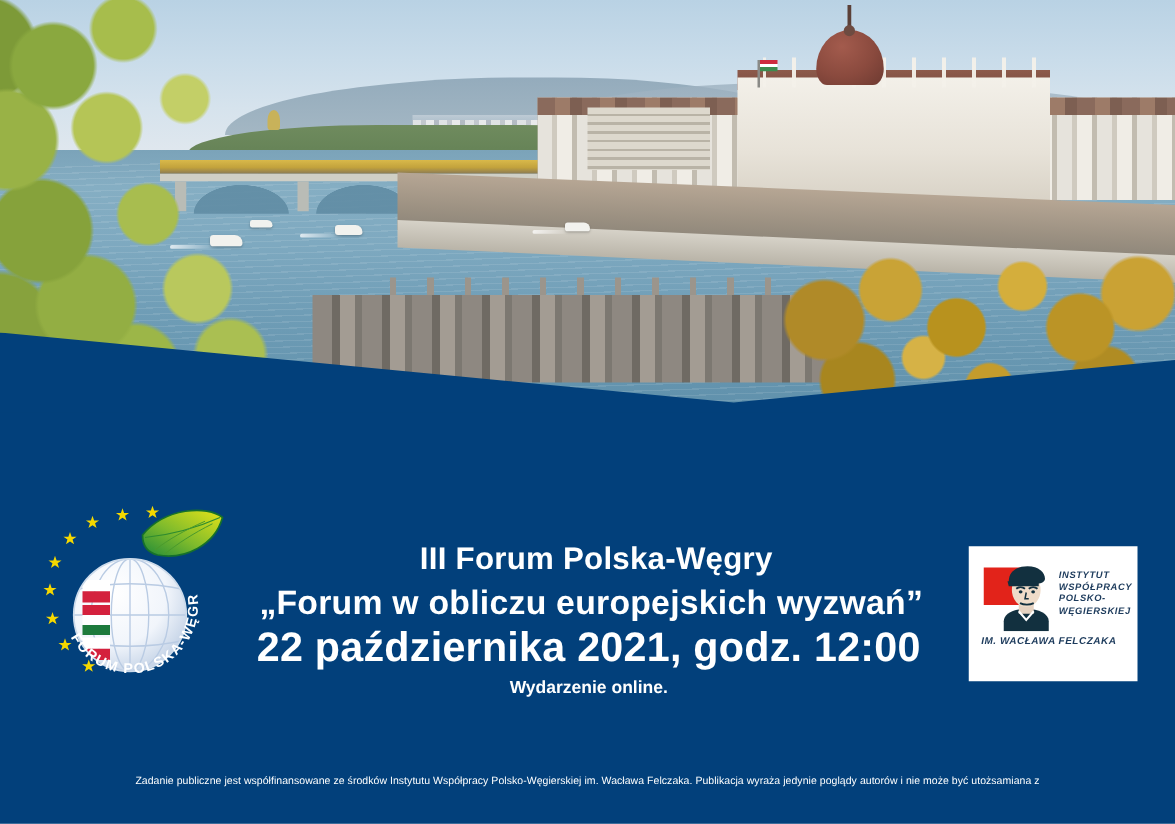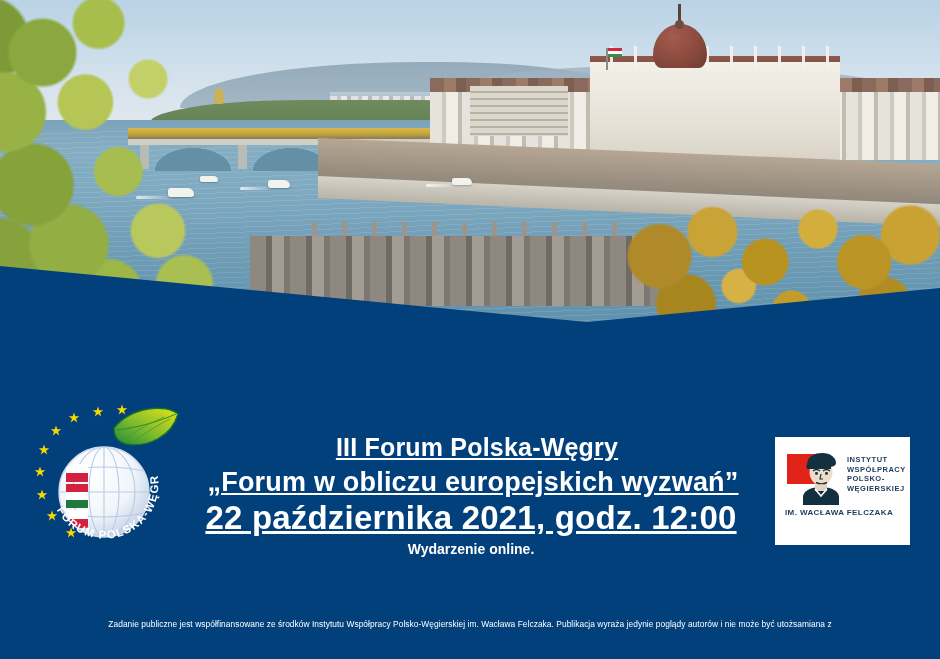--- a/index.html
+++ b/index.html
@@ -293,21 +293,20 @@
   #headline {
     position: absolute;
     left: 0; top: 430px; width: 940px;
     text-align: center;
     color: #ffffff;
   }
   .hl1, .hl2, .hl3 {
     font-weight: bold;
     letter-spacing: .2px;
     white-space: nowrap;
-    text-decoration: underline;
   }
   .hl1 { font-size: 25px; line-height: 34px; margin-left: 14px; }
   .hl2 { font-size: 27px; line-height: 36px; margin-left: 6px; }
   .hl3 { font-size: 33px; line-height: 36px; margin-left: 2px; }
   .hl4 {
     font-size: 14px;
     font-weight: bold;
     line-height: 26px;
     margin-left: 2px;
   }
@@ -321,21 +320,21 @@
 
   
   #felczak-logo {
     position: absolute;
     left: 775px; top: 437px;
     width: 135px; height: 108px;
     background: #ffffff;
   }
   #felczak-inner {
     position: relative;
-    width: 150px; height: 108px;
+    width: 150px; height: 108px; font-style: italic;
   }
   .fel-red {
     position: absolute;
     left: 12px; top: 17px;
     width: 34px; height: 30px;
     background: #e2231a;
   }
   .fel-portrait {
     position: absolute;
     left: 26px; top: 14px;

